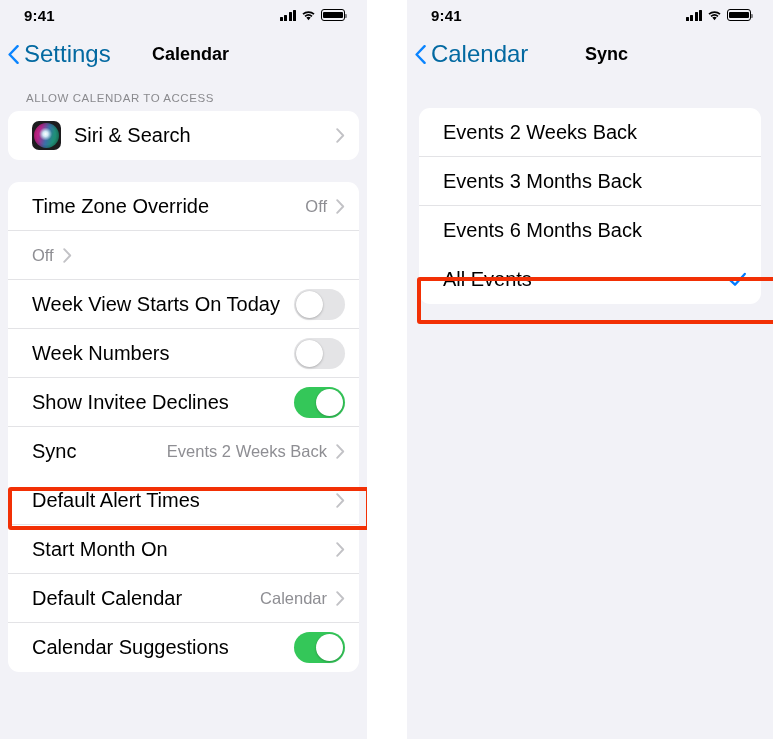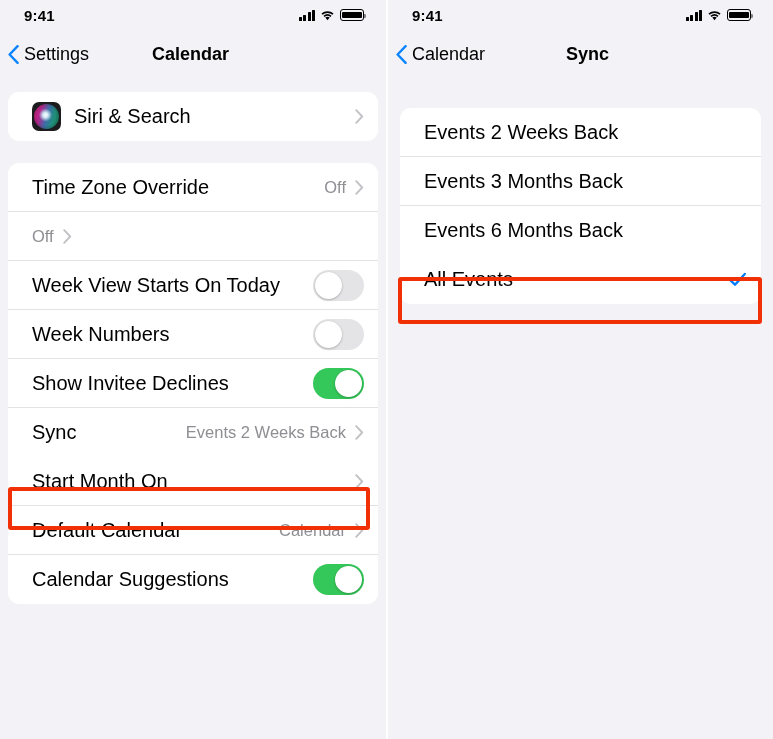--- a/index.html
+++ b/index.html
@@ -3,21 +3,21 @@
 <meta charset="utf-8">
 <style>
   * { margin:0; padding:0; box-sizing:border-box; }
   html,body { width:773px; height:739px; }
   body {
     font-family:"Liberation Sans", sans-serif;
     background:#ffffff;
     overflow:hidden;
     -webkit-font-smoothing:antialiased;
   }
-  .stage { position:relative; width:773px; height:739px; display:flex; background:#ffffff; }
+  .stage { position:relative; width:773px; height:739px; display:flex; background:#ffffff;gap:19px; }
 
   
   .panel { position:relative; height:739px; background:#f2f2f7; overflow:hidden; }
   .panel-left  { width:386px; }
   .gutter      { width:2px; background:#ffffff; height:739px; }
   .panel-right { width:385px; }
 
   
   .statusbar {
     height:30px; display:flex; align-items:center;
@@ -41,21 +41,21 @@
     content:""; position:absolute; right:-3px; top:3.3px;
     width:1.8px; height:4.4px; background:#000; border-radius:0 1px 1px 0; opacity:.45;
   }
   .batt i { display:block; height:100%; width:100%; background:#000; border-radius:1px; }
 
   
   .navbar { position:relative; height:48px; }
   .nav-back {
     position:absolute; left:8px; top:0; height:48px;
     display:flex; align-items:center; gap:5px;
-    color:#000000; font-size:18px; cursor:pointer;
+    color:#0369a1; font-size:24px; cursor:pointer;
   }
   .nav-back .chev-back { width:11px; height:19px; flex:none; }
   .nav-title {
     position:absolute; left:0; right:0; top:0; height:48px;
     display:flex; align-items:center; justify-content:center;
     font-size:18px; font-weight:bold; color:#000;
   }
   .nav-title-left  { justify-content:flex-start; padding-left:152px; }
   .nav-title-right { justify-content:flex-start; padding-left:178px; }
 
@@ -153,20 +153,21 @@
       <span class="nav-back">
         <svg class="chev-back" viewBox="0 0 11 19">
             <path d="M9.6 1.2 1.6 9.5l8 8.3" stroke="#0a84ff" stroke-width="2.4" fill="none" stroke-linecap="round" stroke-linejoin="round"></path>
           </svg>
         <span>Settings</span>
       </span>
       <span class="nav-title nav-title-left">Calendar</span>
     </div>
 
     <div style="margin-top:14px;">
+      <div class="group-header">ALLOW CALENDAR TO ACCESS</div>
       <div class="card">
         <div class="row noindent last">
           <span class="siri-icon">
               <span class="orb"></span>
             </span>
           <span class="row-label">Siri &amp; Search</span>
           <svg class="chev" viewBox="0 0 9 15">
               <path d="M1.2 1.2 7.2 7.5l-6 6.3" stroke="#c2c2c6" stroke-width="1.9" fill="none" stroke-linecap="round" stroke-linejoin="round"></path>
             </svg>
         </div>
@@ -219,20 +220,27 @@
         </div>
 
         <div class="row noindent">
           <span class="row-label">Sync</span>
           <span class="row-value">Events 2 Weeks Back</span>
           <svg class="chev" viewBox="0 0 9 15">
               <path d="M1.2 1.2 7.2 7.5l-6 6.3" stroke="#c2c2c6" stroke-width="1.9" fill="none" stroke-linecap="round" stroke-linejoin="round"></path>
             </svg>
         </div>
 
+        <div class="row noindent full-sep">
+          <span class="row-label">Default Alert Times</span>
+          <svg class="chev" viewBox="0 0 9 15">
+              <path d="M1.2 1.2 7.2 7.5l-6 6.3" stroke="#c2c2c6" stroke-width="1.9" fill="none" stroke-linecap="round" stroke-linejoin="round"></path>
+            </svg>
+          <span class="sep"></span>
+        </div>
 
         <div class="row noindent full-sep">
           <span class="row-label">Start Month On</span>
           <svg class="chev" viewBox="0 0 9 15">
               <path d="M1.2 1.2 7.2 7.5l-6 6.3" stroke="#c2c2c6" stroke-width="1.9" fill="none" stroke-linecap="round" stroke-linejoin="round"></path>
             </svg>
           <span class="sep"></span>
         </div>
 
         <div class="row noindent full-sep">

